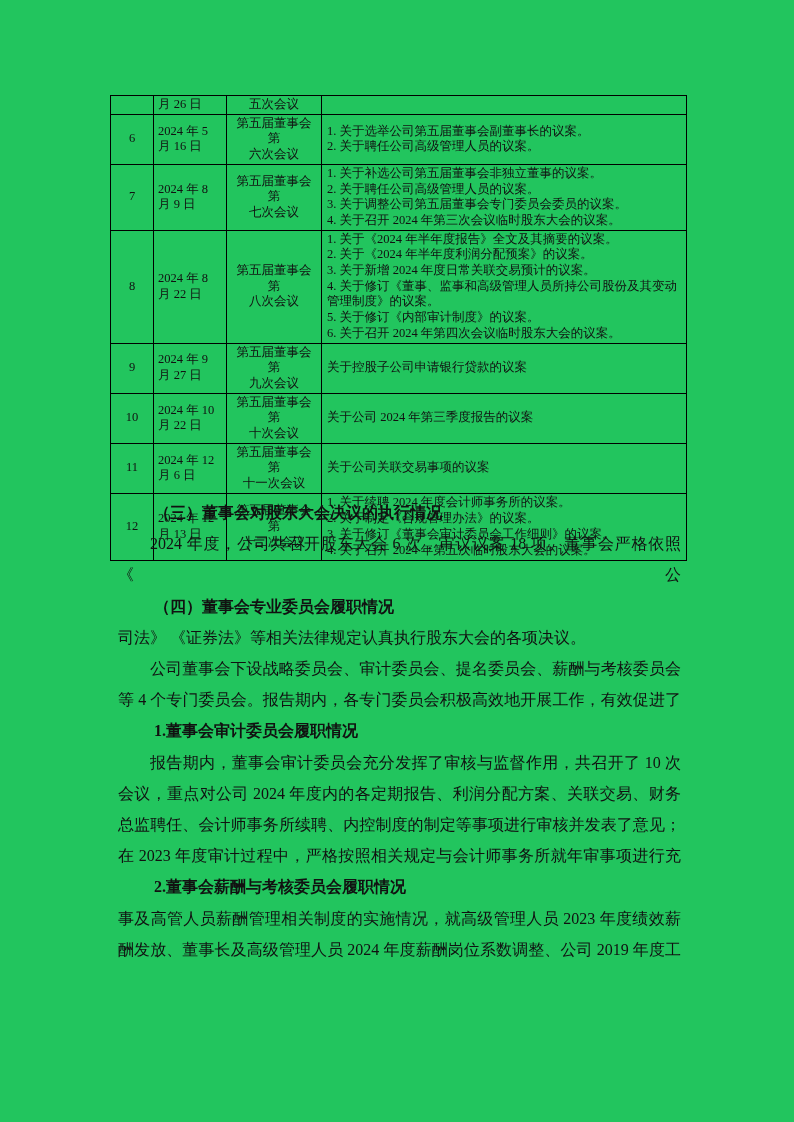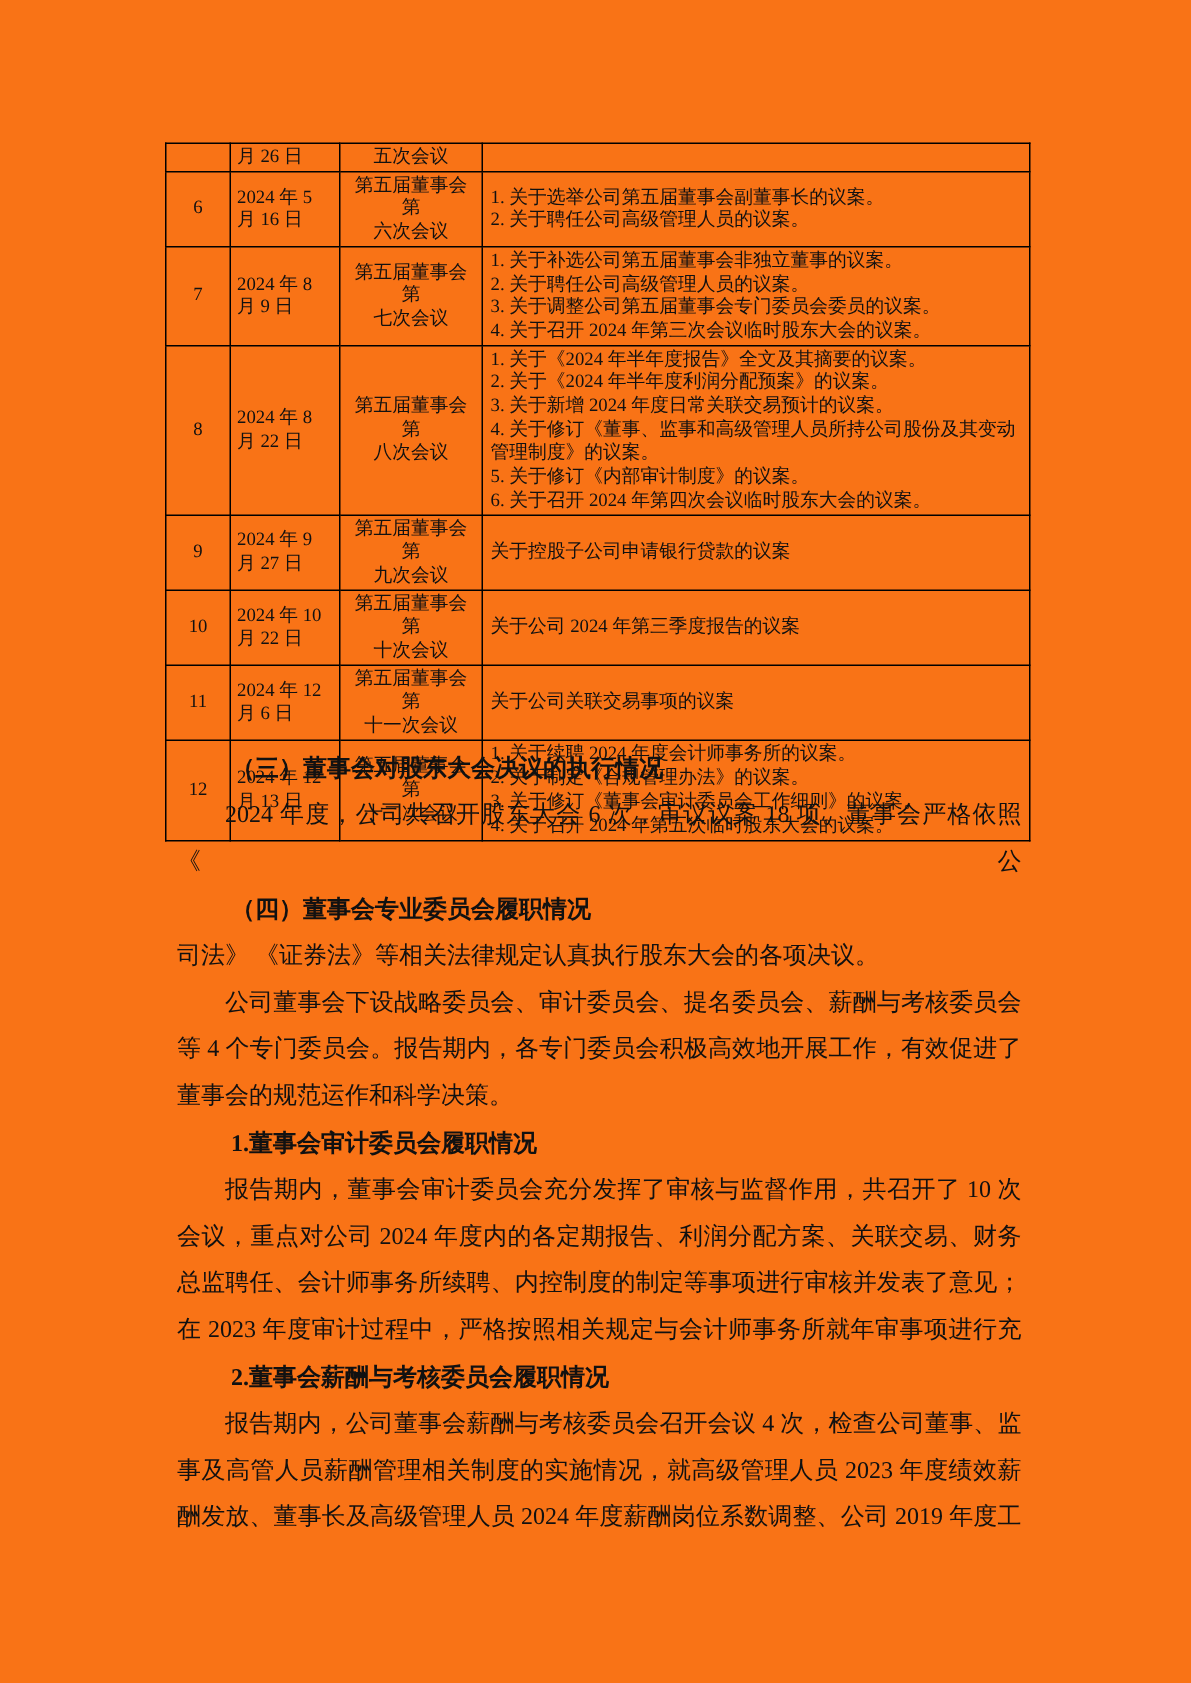--- a/index.html
+++ b/index.html
@@ -1,21 +1,21 @@
 <!DOCTYPE html>
 <html lang="zh"><head>
 <meta charset="utf-8">
 <style>
   * { margin: 0; padding: 0; box-sizing: border-box; }
   html, body { background: #ffffff; }
   .page {
     position: relative;
     width: 794px;
     height: 1122px;
-    background: #f97316;
+    background: #22c55e;
     color: #111111;
     font-family: "Liberation Serif", "DejaVu Serif", serif;
     overflow: hidden;
   }
 
   
   table.meetings {
     position: absolute;
     left: 110px;
     top: 95px;
@@ -156,28 +156,26 @@
 
   <div class="bodytext">
 
     <div class="ln heading">（三）董事会对股东大会决议的执行情况</div>
     <div class="ln first fill">2024 年度，公司共召开股东大会 6 次，审议议案 18 项。董事会严格依照《公</div>
     <div class="ln heading">（四）董事会专业委员会履职情况</div>
 
     <div class="ln end">司法》 《证券法》等相关法律规定认真执行股东大会的各项决议。</div>
     <div class="ln first fill">公司董事会下设战略委员会、审计委员会、提名委员会、薪酬与考核委员会</div>
     <div class="ln fill">等 4 个专门委员会。报告期内，各专门委员会积极高效地开展工作，有效促进了</div>
-    <div class="ln end">董事会的规范运作和科学决策。</div>
 
     <div class="ln heading">1.董事会审计委员会履职情况</div>
     <div class="ln first fill">报告期内，董事会审计委员会充分发挥了审核与监督作用，共召开了 10 次</div>
     <div class="ln fill">会议，重点对公司 2024 年度内的各定期报告、利润分配方案、关联交易、财务</div>
     <div class="ln fill">总监聘任、会计师事务所续聘、内控制度的制定等事项进行审核并发表了意见；</div>
     <div class="ln fill">在 2023 年度审计过程中，严格按照相关规定与会计师事务所就年审事项进行充</div>
 
     <div class="ln heading">2.董事会薪酬与考核委员会履职情况</div>
-    <div class="ln first fill">报告期内，公司董事会薪酬与考核委员会召开会议 4 次，检查公司董事、监</div>
     <div class="ln fill">事及高管人员薪酬管理相关制度的实施情况，就高级管理人员 2023 年度绩效薪</div>
     <div class="ln fill">酬发放、董事长及高级管理人员 2024 年度薪酬岗位系数调整、公司 2019 年度工</div>
 
   </div>
 
 </div>
 
 </body></html>

